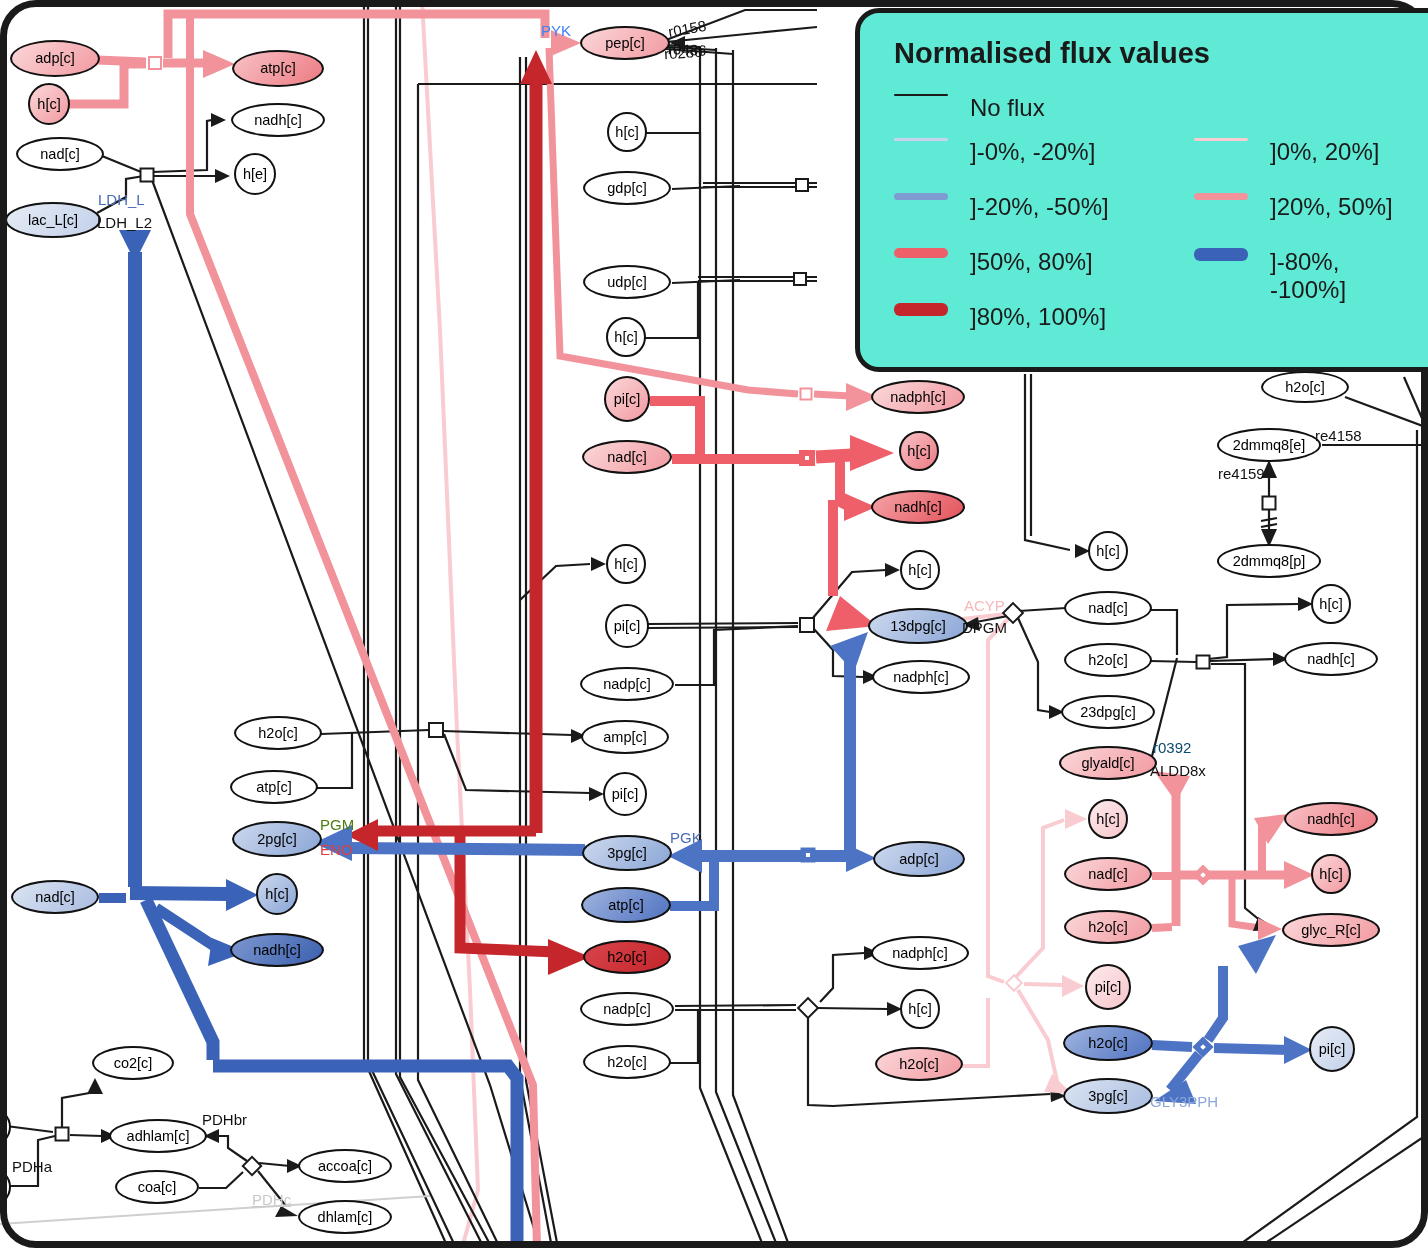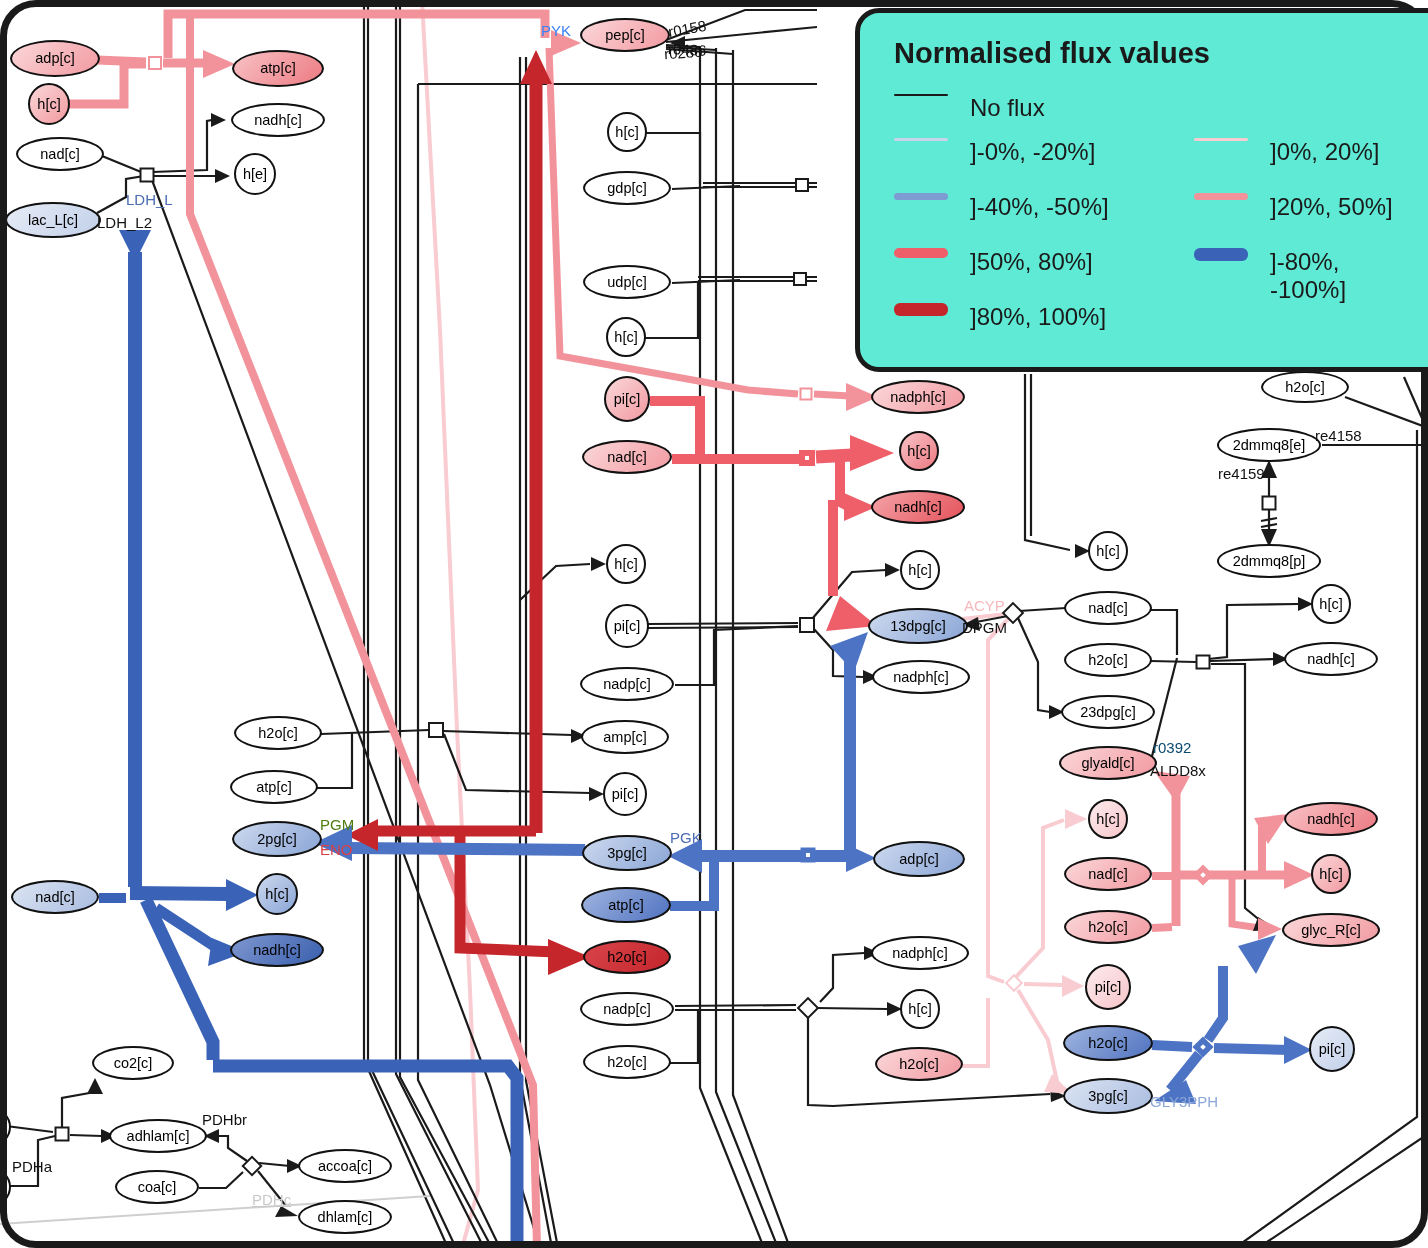--- a/index.html
+++ b/index.html
@@ -217,21 +217,21 @@
       <rect x="1008.5" y="977.5" width="11" height="11" fill="#ffffff" stroke="#f8ccd1" stroke-width="2" transform="rotate(45 1014 983)"></rect>
     </svg>
   <div id="nodes">
       <div class="node" style="left: 10px; top: 39.5px; width: 90px; height: 37px; background: linear-gradient(135deg, rgb(251, 215, 217), rgb(241, 154, 161));">adp[c]</div>
       <div class="node" style="left: 28px; top: 83px; width: 42px; height: 42px; background: linear-gradient(135deg, rgb(251, 215, 217), rgb(241, 154, 161));">h[c]</div>
       <div class="node" style="left: 232px; top: 49.5px; width: 92px; height: 37px; background: linear-gradient(135deg, rgb(248, 194, 198), rgb(236, 122, 130));">atp[c]</div>
       <div class="node" style="left: 231px; top: 103px; width: 94px; height: 34px; background: linear-gradient(135deg, rgb(255, 255, 255), rgb(255, 255, 255));">nadh[c]</div>
       <div class="node" style="left: 16px; top: 137px; width: 88px; height: 34px; background: linear-gradient(135deg, rgb(255, 255, 255), rgb(255, 255, 255));">nad[c]</div>
       <div class="node" style="left: 234px; top: 153px; width: 42px; height: 42px; background: linear-gradient(135deg, rgb(255, 255, 255), rgb(255, 255, 255));">h[e]</div>
       <div class="node" style="left: 5px; top: 202px; width: 96px; height: 36px; background: linear-gradient(135deg, rgb(230, 236, 246), rgb(194, 208, 233));">lac_L[c]</div>
-      <div class="node" style="left: 580px; top: 18px; width: 90px; height: 34px; background: linear-gradient(135deg, rgb(251, 215, 217), rgb(241, 154, 161));">pep[c]</div>
+      <div class="node" style="left: 580px; top: 26px; width: 90px; height: 34px; background: linear-gradient(135deg, rgb(251, 215, 217), rgb(241, 154, 161));">pep[c]</div>
       <div class="node" style="left: 607px; top: 112px; width: 40px; height: 40px; background: linear-gradient(135deg, rgb(255, 255, 255), rgb(255, 255, 255));">h[c]</div>
       <div class="node" style="left: 583px; top: 171px; width: 88px; height: 34px; background: linear-gradient(135deg, rgb(255, 255, 255), rgb(255, 255, 255));">gdp[c]</div>
       <div class="node" style="left: 583px; top: 265px; width: 88px; height: 34px; background: linear-gradient(135deg, rgb(255, 255, 255), rgb(255, 255, 255));">udp[c]</div>
       <div class="node" style="left: 606px; top: 317px; width: 40px; height: 40px; background: linear-gradient(135deg, rgb(255, 255, 255), rgb(255, 255, 255));">h[c]</div>
       <div class="node" style="left: 604px; top: 376px; width: 46px; height: 46px; background: linear-gradient(135deg, rgb(251, 215, 217), rgb(241, 154, 161));">pi[c]</div>
       <div class="node" style="left: 582px; top: 440px; width: 90px; height: 34px; background: linear-gradient(135deg, rgb(251, 215, 217), rgb(241, 154, 161));">nad[c]</div>
       <div class="node" style="left: 871px; top: 380px; width: 94px; height: 34px; background: linear-gradient(135deg, rgb(251, 215, 217), rgb(241, 154, 161));">nadph[c]</div>
       <div class="node" style="left: 899px; top: 431px; width: 40px; height: 40px; background: linear-gradient(135deg, rgb(248, 194, 198), rgb(236, 122, 130));">h[c]</div>
       <div class="node" style="left: 871px; top: 490px; width: 94px; height: 34px; background: linear-gradient(135deg, rgb(244, 163, 168), rgb(228, 82, 90));">nadh[c]</div>
       <div class="node" style="left: 606px; top: 544px; width: 40px; height: 40px; background: linear-gradient(135deg, rgb(255, 255, 255), rgb(255, 255, 255));">h[c]</div>
@@ -279,21 +279,21 @@
       <div class="node" style="left: 1309px; top: 1026px; width: 46px; height: 46px; background: linear-gradient(135deg, rgb(230, 236, 246), rgb(194, 208, 233));">pi[c]</div>
       <div class="node" style="left: 92px; top: 1046px; width: 82px; height: 34px; background: linear-gradient(135deg, rgb(255, 255, 255), rgb(255, 255, 255));">co2[c]</div>
       <div class="node" style="left: 109px; top: 1119px; width: 98px; height: 34px; background: linear-gradient(135deg, rgb(255, 255, 255), rgb(255, 255, 255));">adhlam[c]</div>
       <div class="node" style="left: 115px; top: 1170px; width: 84px; height: 34px; background: linear-gradient(135deg, rgb(255, 255, 255), rgb(255, 255, 255));">coa[c]</div>
       <div class="node" style="left: 298px; top: 1149px; width: 94px; height: 34px; background: linear-gradient(135deg, rgb(255, 255, 255), rgb(255, 255, 255));">accoa[c]</div>
       <div class="node" style="left: 298px; top: 1200px; width: 94px; height: 34px; background: linear-gradient(135deg, rgb(255, 255, 255), rgb(255, 255, 255));">dhlam[c]</div>
       <div class="node" style="left: -27px; top: 1108px; width: 38px; height: 38px; background: linear-gradient(135deg, rgb(255, 255, 255), rgb(255, 255, 255));"></div>
       <div class="node" style="left: -27px; top: 1168px; width: 38px; height: 38px; background: linear-gradient(135deg, rgb(255, 255, 255), rgb(255, 255, 255));"></div>
     </div>
   <div id="rlabels">
-      <div class="rlabel" style="left: 98px; top: 191px; color: rgb(74, 108, 179); margin-left: 28px;">LDH_L</div>
+      <div class="rlabel" style="left: 98px; top: 191px; color: rgb(74, 108, 179);">LDH_L</div>
       <div class="rlabel" style="left: 97px; top: 214px; color: rgb(17, 17, 17);">LDH_L2</div>
       <div class="rlabel" style="left: 541px; top: 22px; color: #3b82f6;">PYK</div>
       <div class="rlabel" style="left: 668px; top: 20px; color: rgb(17, 17, 17); transform: rotate(-10deg);">r0158</div>
       <div class="rlabel" style="left: 668px; top: 41px; color: rgb(17, 17, 17); transform: rotate(3deg);">r0486</div>
       <div class="rlabel" style="left: 664px; top: 44px; color: rgb(17, 17, 17); transform: rotate(-4deg);">r0280</div>
       <div class="rlabel" style="left: 964px; top: 597px; color: rgb(245, 184, 189);">ACYP</div>
       <div class="rlabel" style="left: 962px; top: 619px; color: rgb(17, 17, 17);">DPGM</div>
       <div class="rlabel" style="left: 320px; top: 816px; color: #4d7c0f;">PGM</div>
       <div class="rlabel" style="left: 320px; top: 841px; color: rgb(216, 64, 70);">ENO</div>
       <div class="rlabel" style="left: 670px; top: 829px; color: rgb(74, 108, 179);">PGK</div>
@@ -317,21 +317,21 @@
       <div class="legend-row">
         <span class="swatch" style="background: rgb(199, 212, 234); height: 3px;"></span>
         <span class="legend-label">]-0%, -20%]</span>
       </div>
       <div class="legend-row">
         <span class="swatch" style="background: rgb(248, 204, 209); height: 3px;"></span>
         <span class="legend-label">]0%, 20%]</span>
       </div>
       <div class="legend-row">
         <span class="swatch" style="background: rgb(126, 156, 209); height: 7px;"></span>
-        <span class="legend-label">]-40%, -50%]</span>
+        <span class="legend-label">]-20%, -50%]</span>
       </div>
       <div class="legend-row">
         <span class="swatch" style="background: rgb(242, 147, 155); height: 7px;"></span>
         <span class="legend-label">]20%, 50%]</span>
       </div>
       <div class="legend-row">
         <span class="swatch" style="background: rgb(239, 95, 106); height: 10px;"></span>
         <span class="legend-label">]50%, 80%]</span>
       </div>
       <div class="legend-row">

